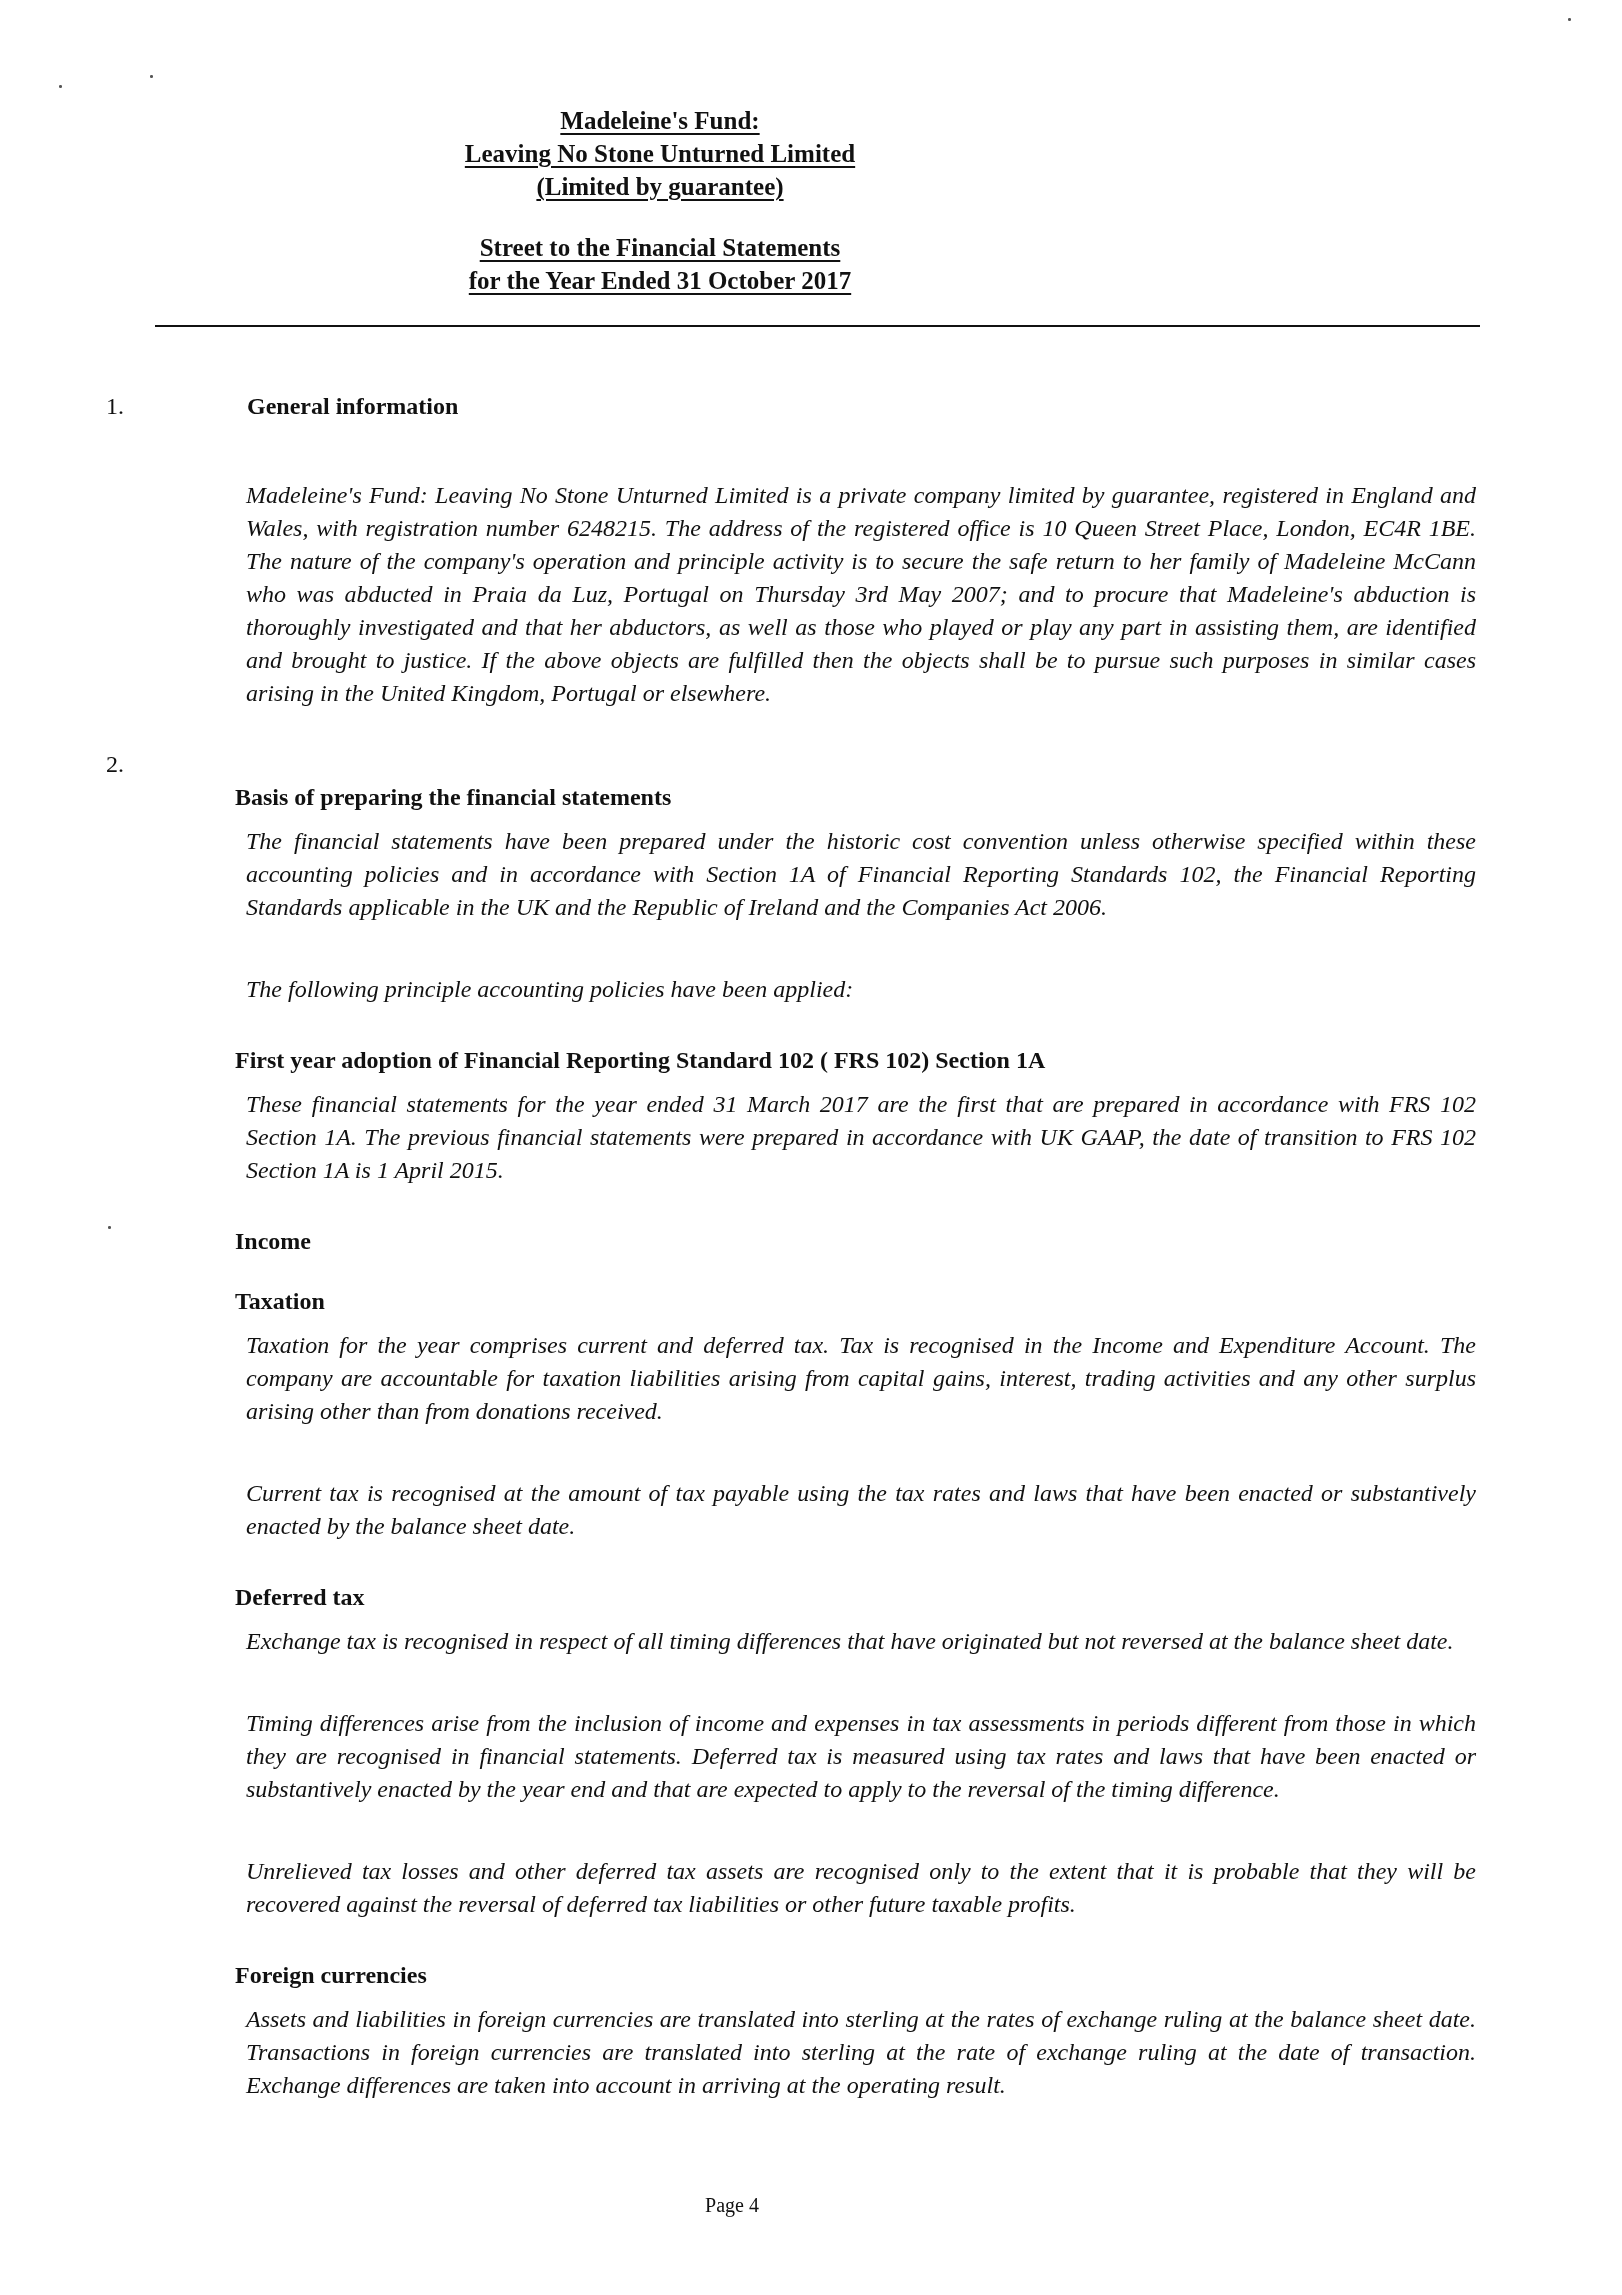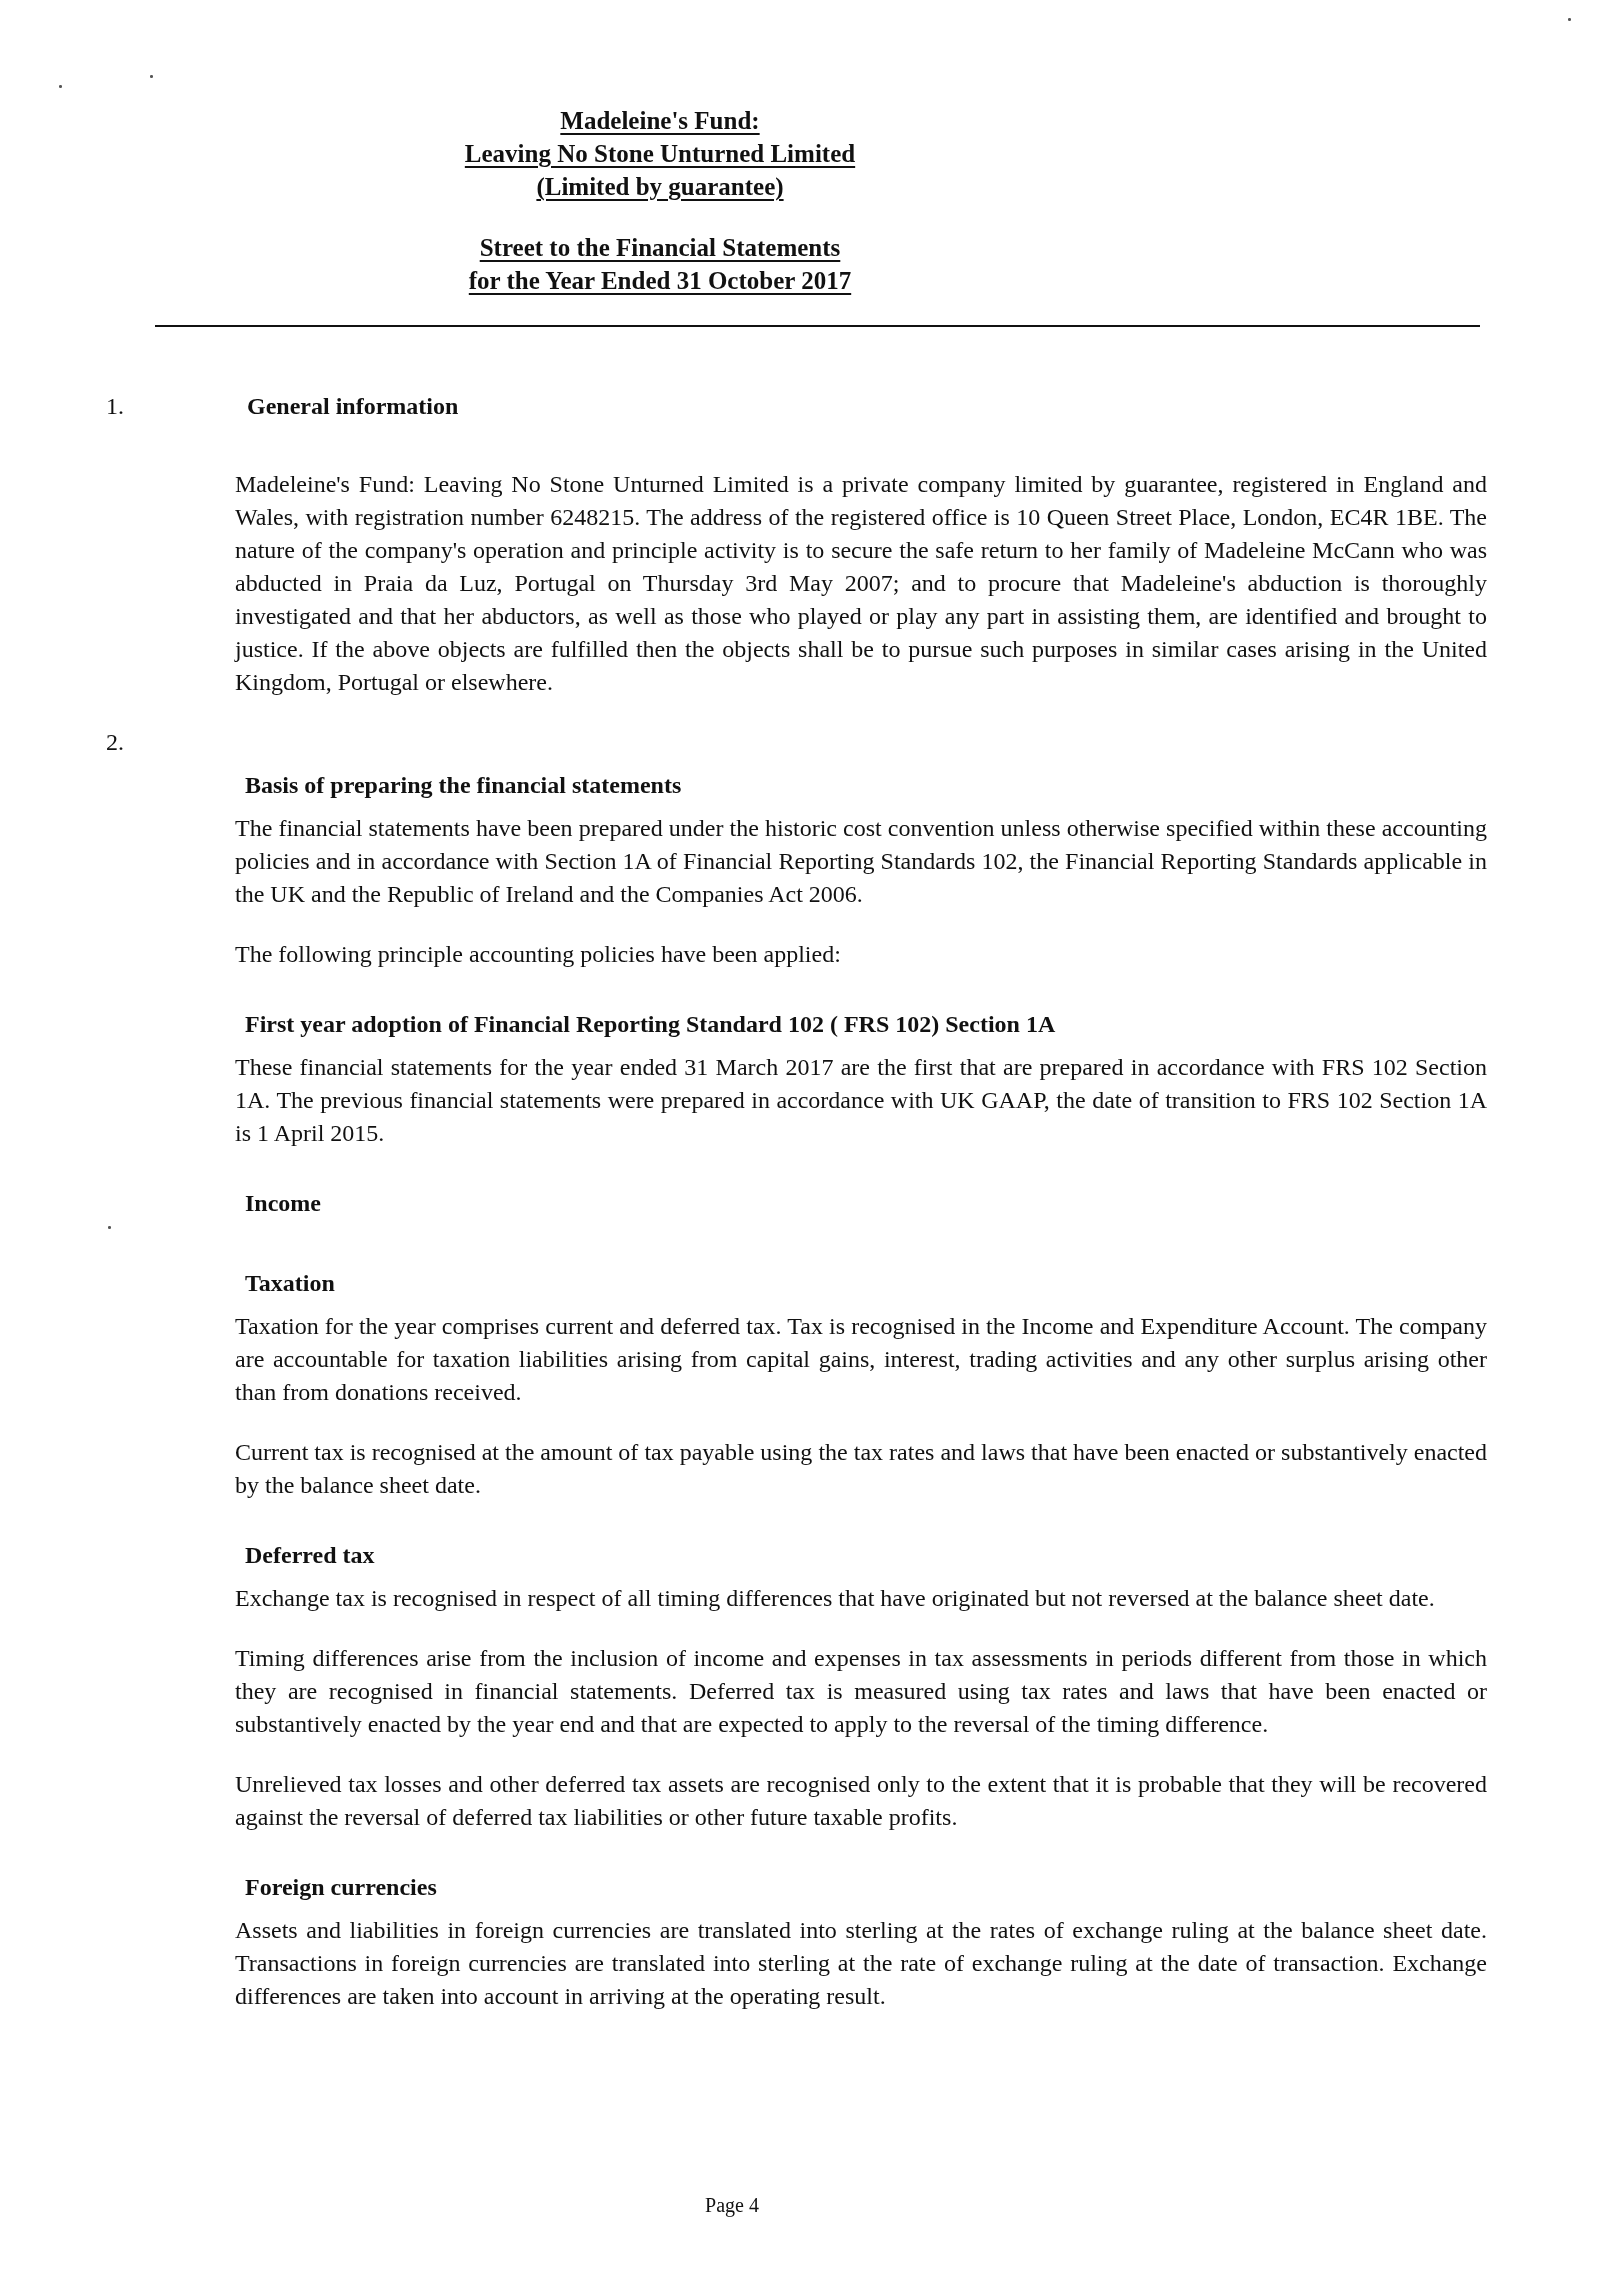--- a/index.html
+++ b/index.html
@@ -7,22 +7,22 @@
          font-family: "Liberation Serif", "DejaVu Serif", serif; color: #111; }
   .page { position: absolute; left: 0; top: 0; width: 1622px; height: 2295px; }
   .header { position: absolute; left: 0; width: 1320px; text-align: center; }
   .hline { font-weight: bold; font-size: 25px; line-height: 33px; text-decoration: underline; text-decoration-thickness: 2px; text-underline-offset: 3.9px; }
   .h1 { top: 104px; }
   .rule { position: absolute; left: 155px; width: 1325px; top: 325px; height: 2px; background: #111; }
   .content { position: absolute; left: 235px; width: 1252px; top: 378px; font-size: 24px; line-height: 33px; }
   .num { position: absolute; left: -129px; font-size: 24px; }
   .sect { position: relative; }
   .sect-title { font-weight: bold; font-size: 24px; margin: 12px; }
-  p { margin: 0; text-align: justify; }
-  .sub { font-weight: bold; margin: 10px; }
+  p { margin: 11px; text-align: justify; font-style: italic; }
+  .sub { font-weight: bold; margin: 0; }
   .gap-l { height: 33px; }
   .gap-m { height: 27px; }
   .pagenum { position: absolute; top: 2194px; left: 0; width: 1464px; text-align: center; font-size: 20px; }
   .speck { position: absolute; width: 2.6px; height: 2.6px; background: #555; border-radius: 1.3px; }
 </style>
 </head>
 <body>
 
 <div class="page">
 

